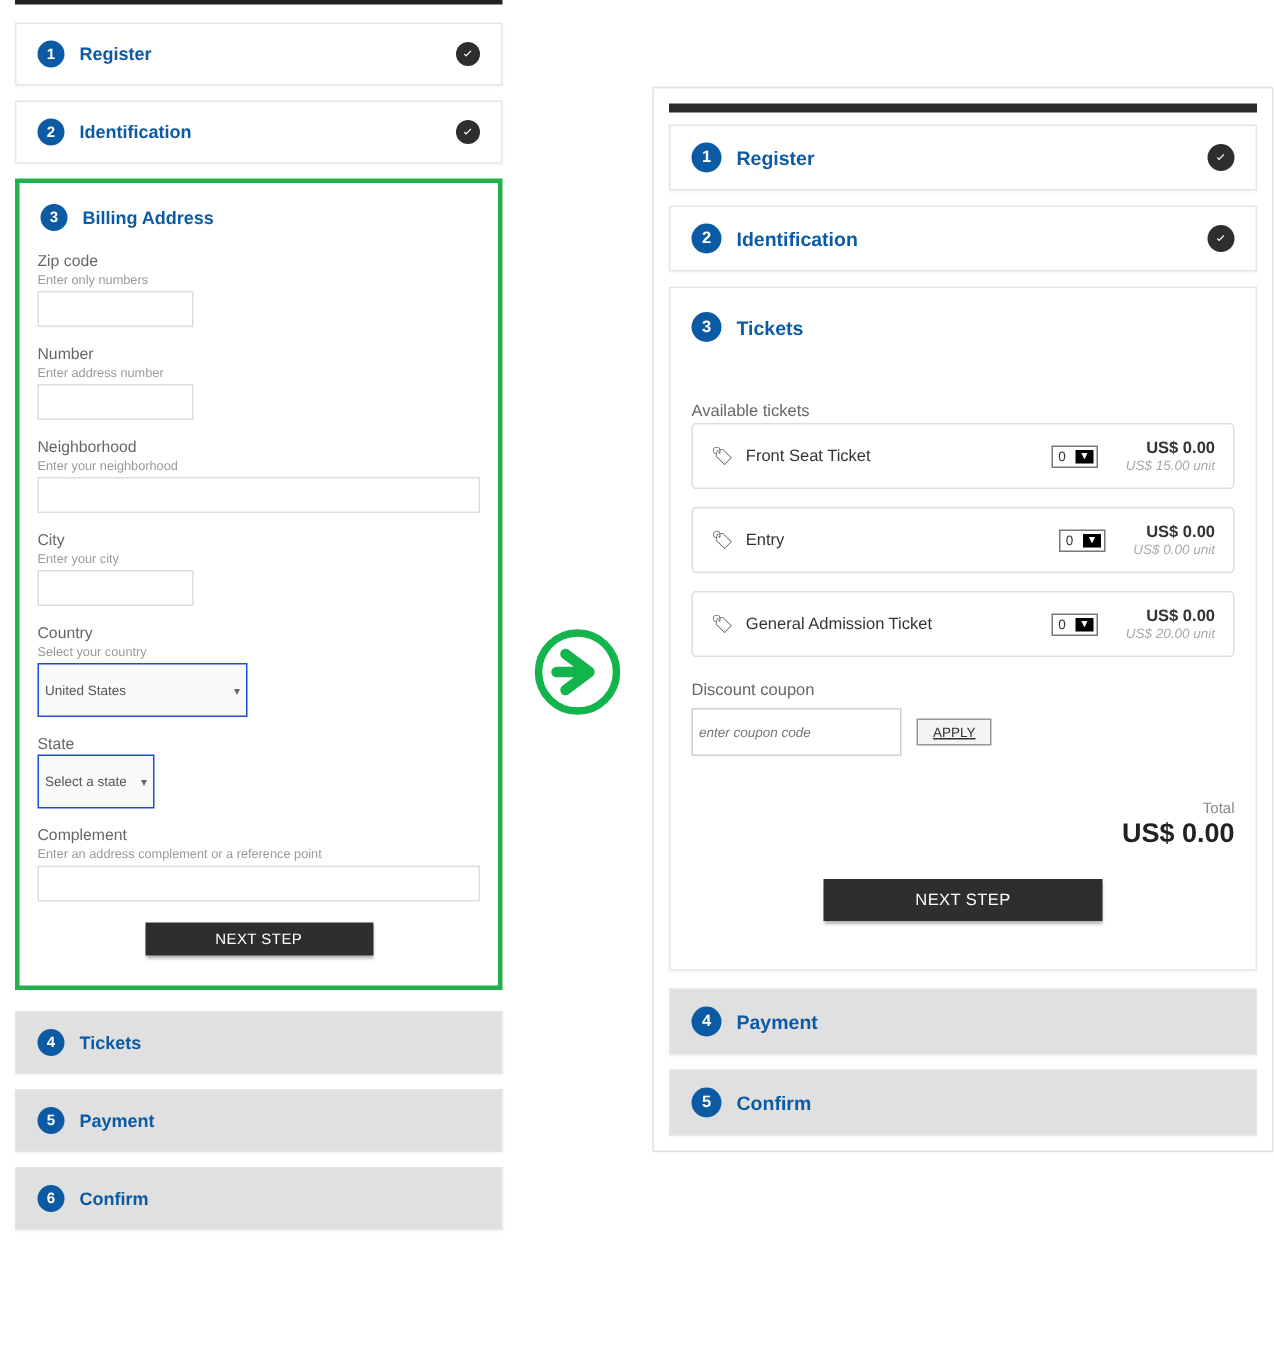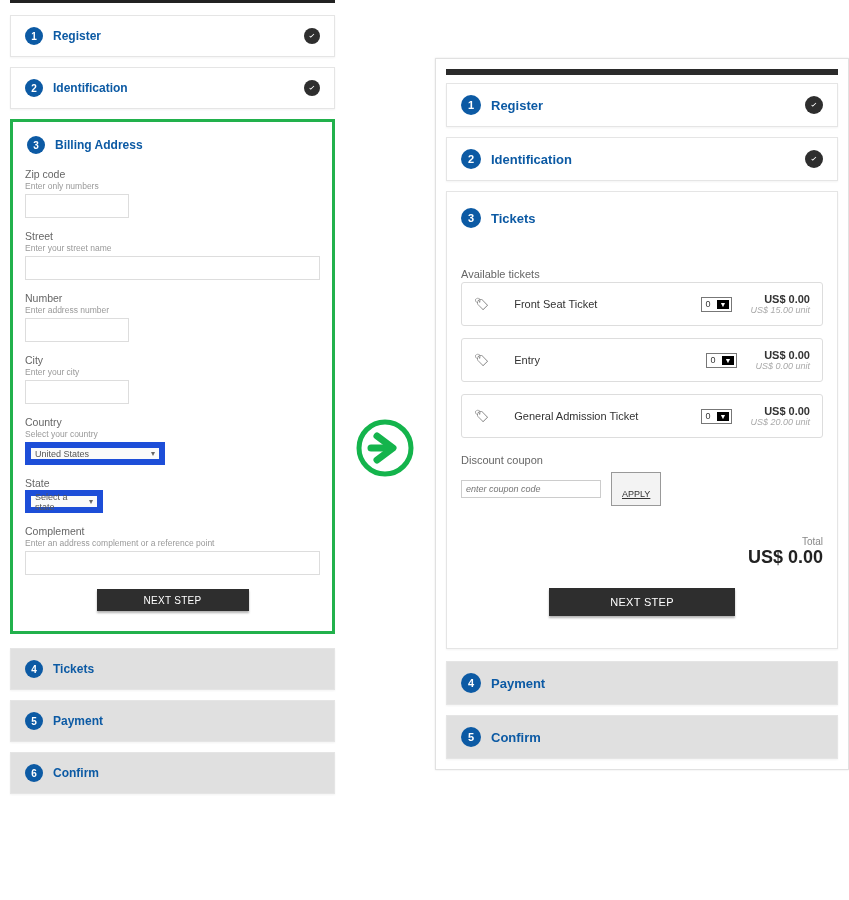--- a/index.html
+++ b/index.html
@@ -89,21 +89,21 @@
   }
   .field { margin-bottom: 12px; padding: 0 2px; }
   .field-label { font-size: 10.5px; color: #666; margin-bottom: 1px; }
   .field-hint { font-size: 8.5px; color: #999; margin-bottom: 3px; }
   .input {
     border: 1px solid #ddd; height: 24px; width: 100%;
     background: #fff; font-size: 10px; padding: 0 4px;
   }
   .input.short { width: 104px; }
   .select {
-    border: 6px solid #1d4ed8; height: 23px; font-size: 9px;
+    border: 1px solid #1d4ed8; height: 36px; font-size: 9px;
     background: #fafafa; color: #555; padding: 0 4px;
     display: flex; align-items: center; justify-content: space-between;
   }
   .select.wide { width: 140px; }
   .select.narrow { width: 78px; }
   .select .chev { font-size: 8px; color: #666; }
   .next-btn {
     display: block; margin: 14px auto 8px;
     background: #2e2e2e; color: #fff;
     border: none; width: 152px; height: 22px;
@@ -122,37 +122,37 @@
   }
   .right-body .head { display: flex; align-items: center; gap: 10px; margin-bottom: 40px; padding-top: 4px; }
   .avail-label { font-size: 11px; color: #666; margin-bottom: 2px; }
   .ticket {
     border: 1px solid #ddd; border-radius: 3px;
     padding: 10px 12px; margin-bottom: 12px;
     display: flex; align-items: center; justify-content: space-between;
   }
   .ticket .tleft { display: flex; align-items: center; gap: 8px; }
   .tag-icon { color: #555; font-size: 12px; }
-  .tname { font-size: 11px; color: #333; margin-left: 17px; }
+  .tname { font-size: 11px; color: #333; }
   .ticket .tright { display: flex; align-items: center; gap: 18px; }
   .qty-sel {
     border: 1px solid #777; background: #fff; height: 15px;
     display: flex; align-items: center; padding: 0 2px 0 4px; font-size: 9px; color: #333;
     gap: 6px;
   }
   .qty-sel .dd { background: #000; color: #fff; font-size: 7px; padding: 1px 3px; line-height: 1; }
   .price { text-align: right; }
   .price .pmain { font-size: 11px; font-weight: 700; color: #333; }
   .price .punit { font-size: 9px; color: #aaa; font-style: italic; }
   .coupon-label { font-size: 11px; color: #666; margin: 16px 0 6px; }
   .coupon-row { display: flex; gap: 10px; align-items: center; margin-bottom: 30px; }
-  .coupon-input { border: 1px solid #ccc; height: 18px; width: 140px; font-size: 9px; padding: 0 4px; color: #aaa; font-style: italic; }
+  .coupon-input { border: 1px solid #ccc; height: 32px; width: 140px; font-size: 9px; padding: 0 4px; color: #aaa; font-style: italic; }
   .apply-btn {
     border: 1px solid #999; background: #f3f3f3; height: 18px;
-    font-size: 9px; padding: 16px 10px; color: #333; cursor: pointer; text-decoration: underline;
+    font-size: 9px; padding: 0 10px; color: #333; cursor: pointer; text-decoration: underline;
   }
   .total-row { text-align: right; margin-bottom: 4px; }
   .total-lbl { font-size: 10px; color: #888; }
   .total-val { font-size: 18px; font-weight: 700; color: #222; }
 </style>
 </head>
 <body>
 
 <div class="container">
 
@@ -188,32 +188,32 @@
         <div class="step-circle">3</div>
         <div class="card-title">Billing Address</div>
       </div>
 
       <div class="field">
         <div class="field-label">Zip code</div>
         <div class="field-hint">Enter only numbers</div>
         <input class="input short" style="">
       </div>
 
-      <div class="field">
-        <div class="field-label">Street</div>
-        <div class="field-hint">Enter your street name</div>
-        <input class="input" style="">
-      </div>
 
       <div class="field">
         <div class="field-label">Number</div>
         <div class="field-hint">Enter address number</div>
         <input class="input short" style="">
       </div>
 
+      <div class="field">
+        <div class="field-label">Neighborhood</div>
+        <div class="field-hint">Enter your neighborhood</div>
+        <input class="input" style="">
+      </div>
 
       <div class="field">
         <div class="field-label">City</div>
         <div class="field-hint">Enter your city</div>
         <input class="input short" style="">
       </div>
 
       <div class="field">
         <div class="field-label">Country</div>
         <div class="field-hint">Select your country</div>

